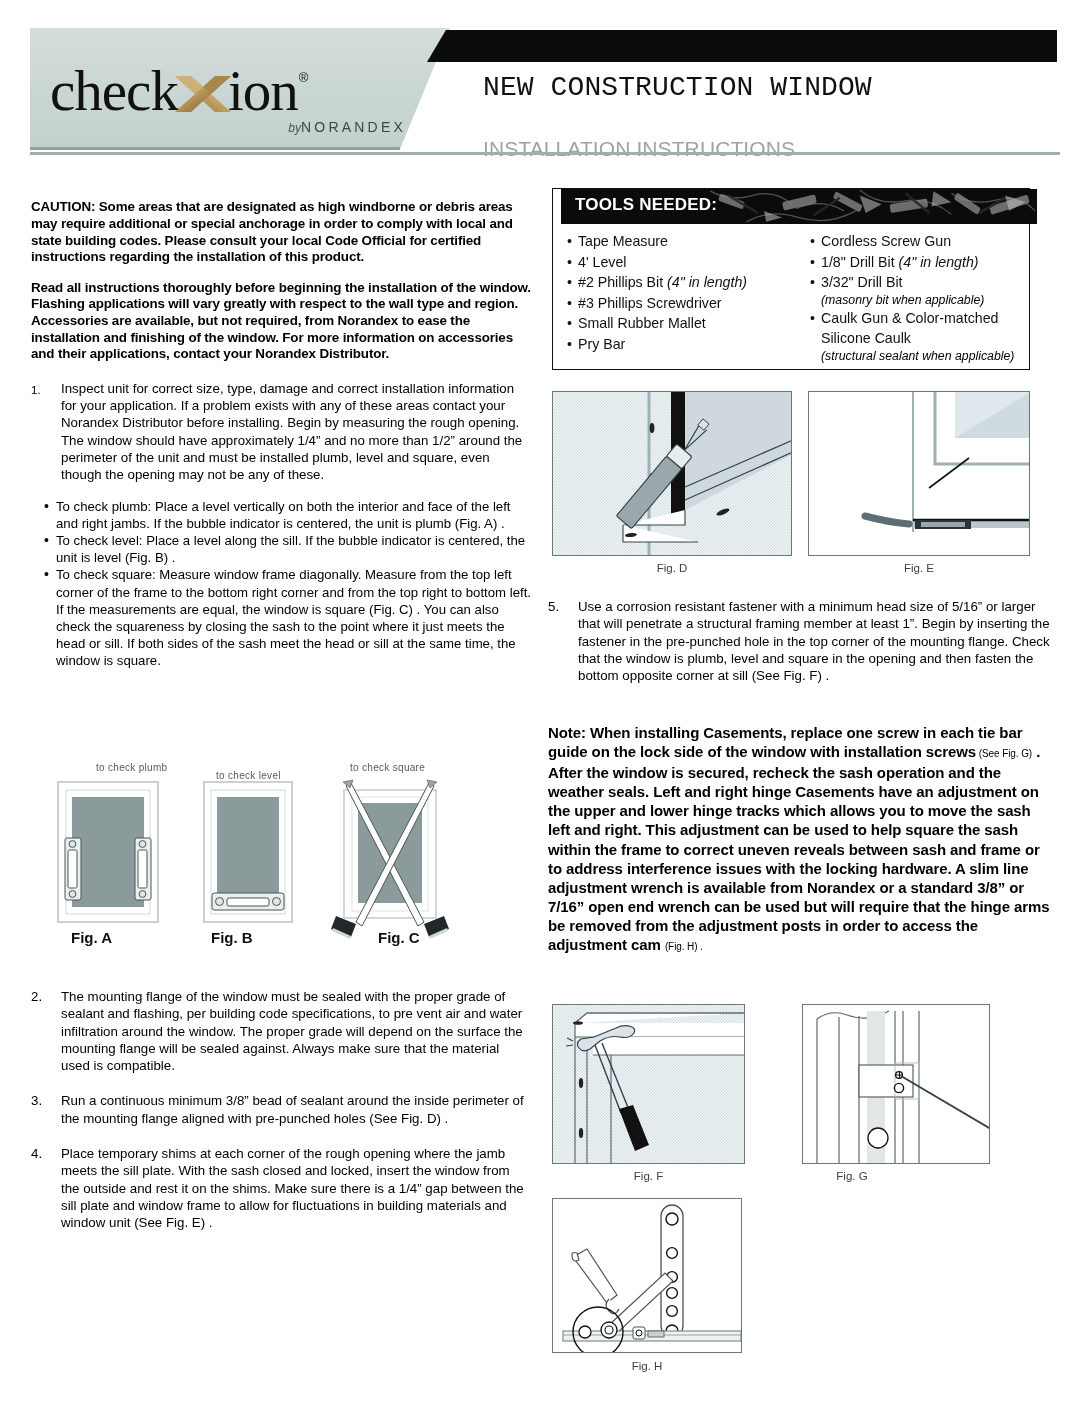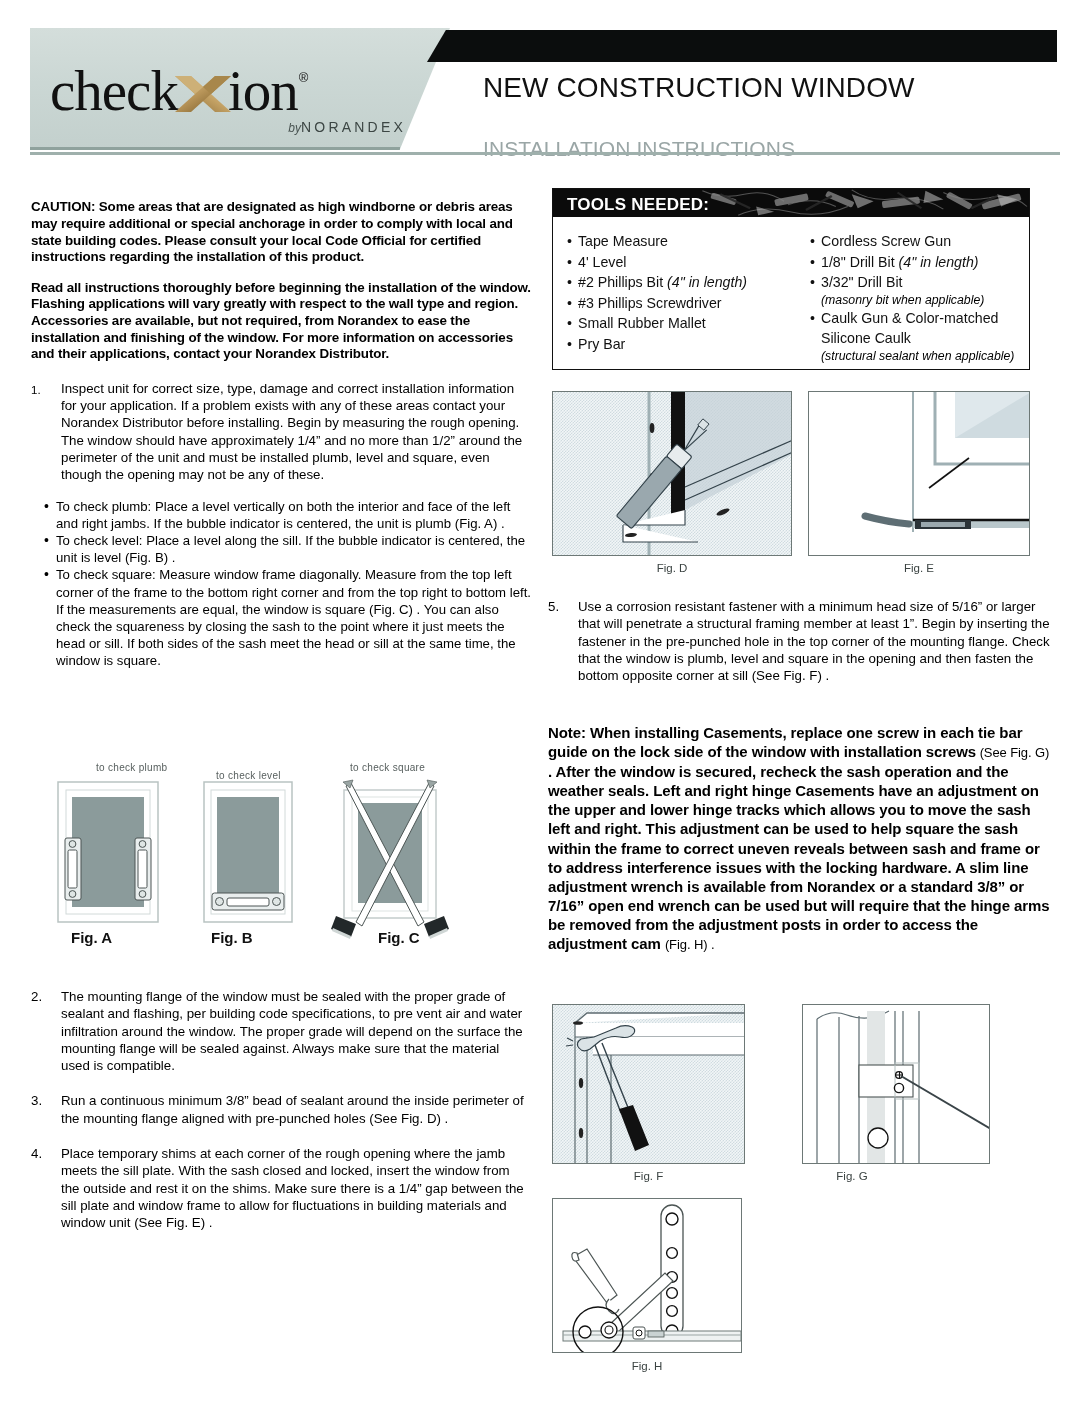--- a/index.html
+++ b/index.html
@@ -53,20 +53,21 @@
   .logo-sub{
     text-align:right; margin-top:-2px; margin-right:4px;
     font-size:12px; color:#4a5553; white-space:nowrap;
   }
   .logo-sub .by{ font-style:italic; font-size:12px; letter-spacing:0; }
   .logo-sub .nx{ letter-spacing:3.2px; font-size:14px; color:#3c4644; }
   .hdr-titles{ position:absolute; left:483px; top:72px; }
   .hdr-title{
     font-size:28px; font-weight:400; letter-spacing:0.1px; color:#111;
     line-height:32px;
+    font-family:Liberation Mono, monospace;
   }
   .hdr-sub{
     font-size:21px; font-weight:400; color:#9aa6a6; line-height:26px;
     letter-spacing:0.1px;
     margin-top:32px;
   }
 
   
   #colL { position:absolute; left:31px; top:186px; width:500px; }
 
@@ -114,21 +115,21 @@
     background-position:0 0, 1.5px 1.5px;
     background-color:#f2f6f7;
   }
 
   
   #tools{
     position:absolute; left:552px; top:188px; width:478px; height:182px;
     border:1px solid #111; background:#fff;
   }
   #tools-hdr{
-    position:absolute; left:0; top:0; width:100%; height:28px;
+    position:absolute; left:8px; top:0; width:100%; height:35px;
     background:#111; overflow:hidden;
   }
   .screws{ position:absolute; left:0; top:0; width:100%; height:100%; opacity:.85; }
   #tools-hdr .t-label{
     position:absolute; left:14px; top:6px; color:#fff;
     font-size:17px; font-weight:bold; letter-spacing:0.2px;
     font-family:"Liberation Sans", sans-serif;
   }
   .tool-cols{
     position:absolute; left:0; top:34px; width:100%; display:flex;
@@ -143,21 +144,21 @@
   .tli .t{ flex:1; }
   .tli i{ font-style:italic; }
   .tsub{ font-size:12.3px; font-style:italic; line-height:15px; padding-left:11px; }
 
   
   #note{
     position:absolute; left:548px; top:723px; width:505px;
     font-size:15px; font-weight:bold; line-height:19.1px;
     letter-spacing:-0.1px;
   }
-  #note .lite{ font-weight:normal; font-size:13px;text-align:right; }
+  #note .lite{ font-weight:normal; font-size:10px;text-align:right; }
 </style>
 </head>
 <body>
 
 <div id="header">
   <div class="hdr-logo-plate"></div>
   <div class="hdr-black-bar"></div>
 
   <div class="logo-wrap">
     <div class="logo-main">

